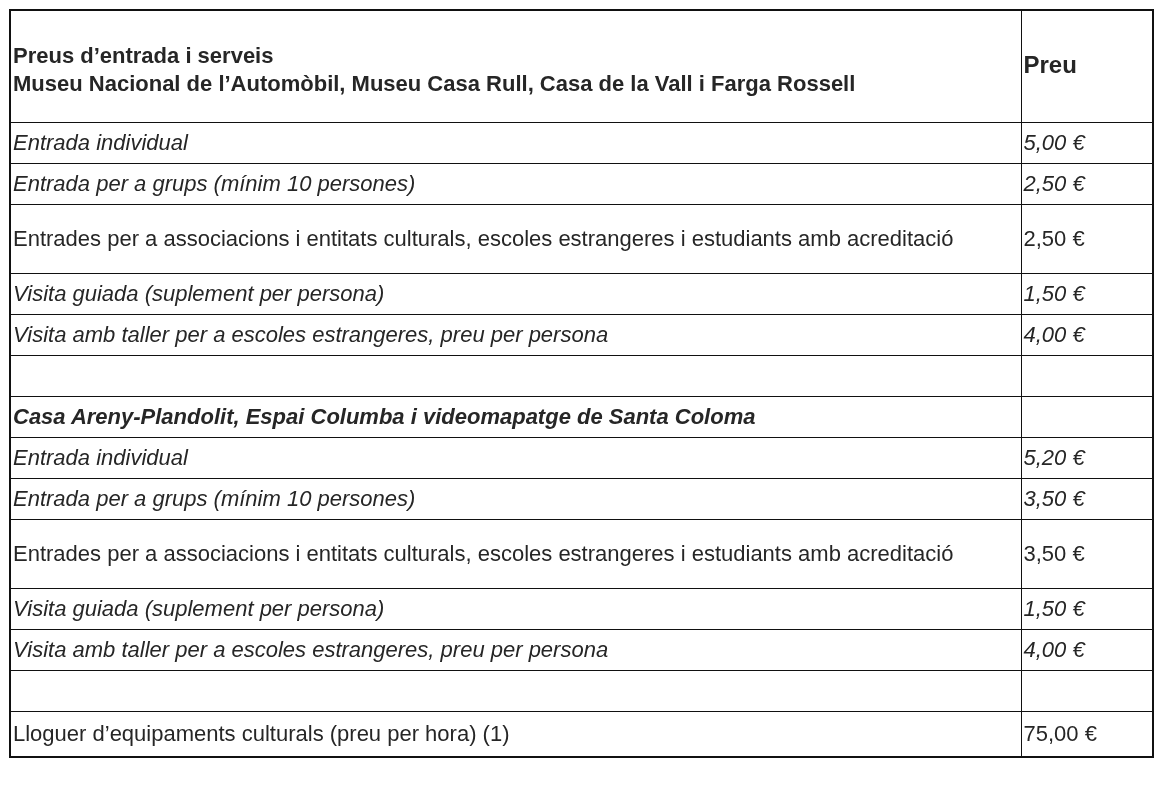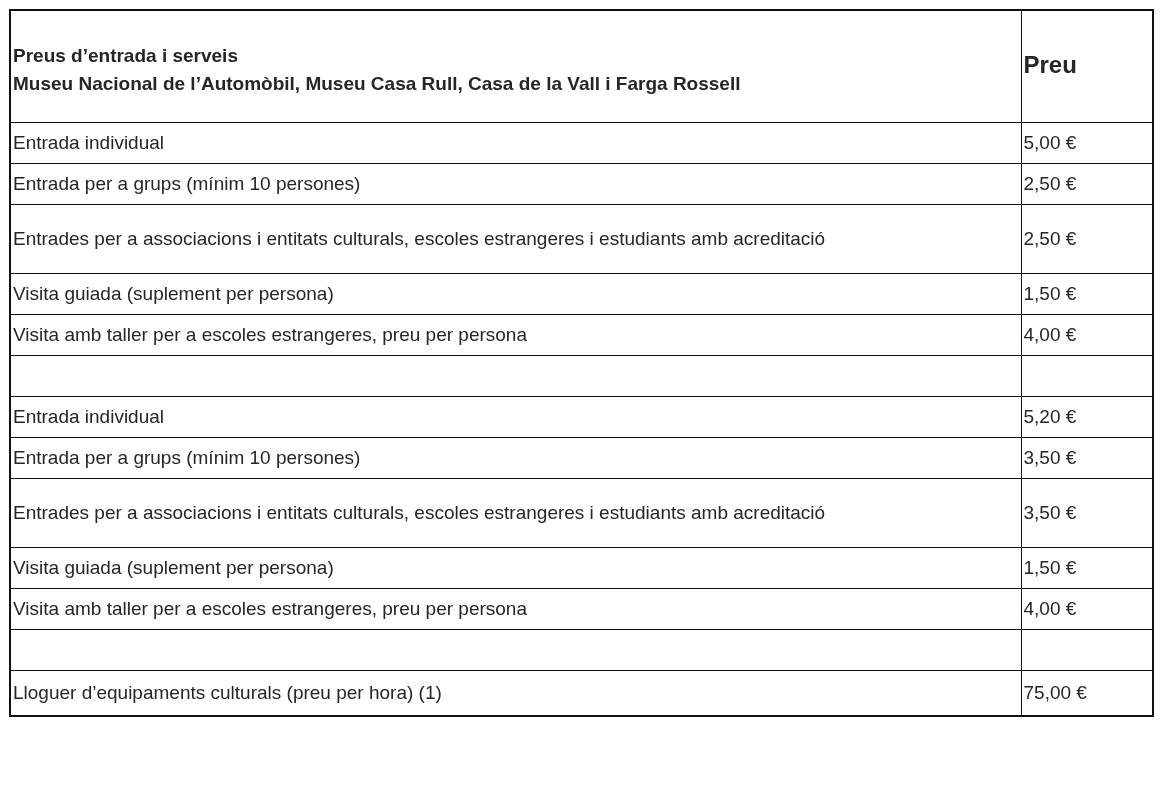--- a/index.html
+++ b/index.html
@@ -7,30 +7,30 @@
          font-family: "Liberation Sans", "DejaVu Sans", sans-serif; color: #262626; }
   table.prices {
     position: absolute; left: 9px; top: 9px;
     width: 1143px; border-collapse: collapse;
     border: 2px solid #111;
     table-layout: fixed;
   }
   table.prices td {
     border: 1.5px solid #111;
     padding: 0 0 0 2px;
-    font-size: 19px;
+    font-size: 22px;
     line-height: 26px;
     vertical-align: middle;
   }
   col.c1 { width: 1011px; }
   col.c2 { width: 132px; }
   .hdr td { height: 105px; font-weight: bold; }
   .hdr td.label { line-height: 28px; padding-top: 6px; }
   .hdr td.price { font-size: 24px; padding-bottom: 4px; }
-  tr.r1 td { height: 40px; }
+  tr.r1 td { height: 40px; font-style: italic; }
   tr.r2 td { height: 68px; }
   tr.empty td { height: 40px; }
   td.just { text-align: justify; text-align-last: left; }
   tr.section td { font-weight: bold; }
   tr.last td { height: 44px; }
 </style>
 </head>
 <body>
 
 <table class="prices">
@@ -66,20 +66,24 @@
     <tr class="r1">
       <td>Visita amb taller per a escoles estrangeres, preu per persona</td>
       <td>4,00 €</td>
     </tr>
 
     <tr class="empty">
       <td></td>
       <td></td>
     </tr>
 
+    <tr class="r1 section">
+      <td>Casa Areny-Plandolit, Espai Columba i videomapatge de Santa Coloma</td>
+      <td></td>
+    </tr>
 
     <tr class="r1">
       <td>Entrada individual</td>
       <td>5,20 €</td>
     </tr>
     <tr class="r1">
       <td>Entrada per a grups (mínim 10 persones)</td>
       <td>3,50 €</td>
     </tr>
     <tr class="r2">

